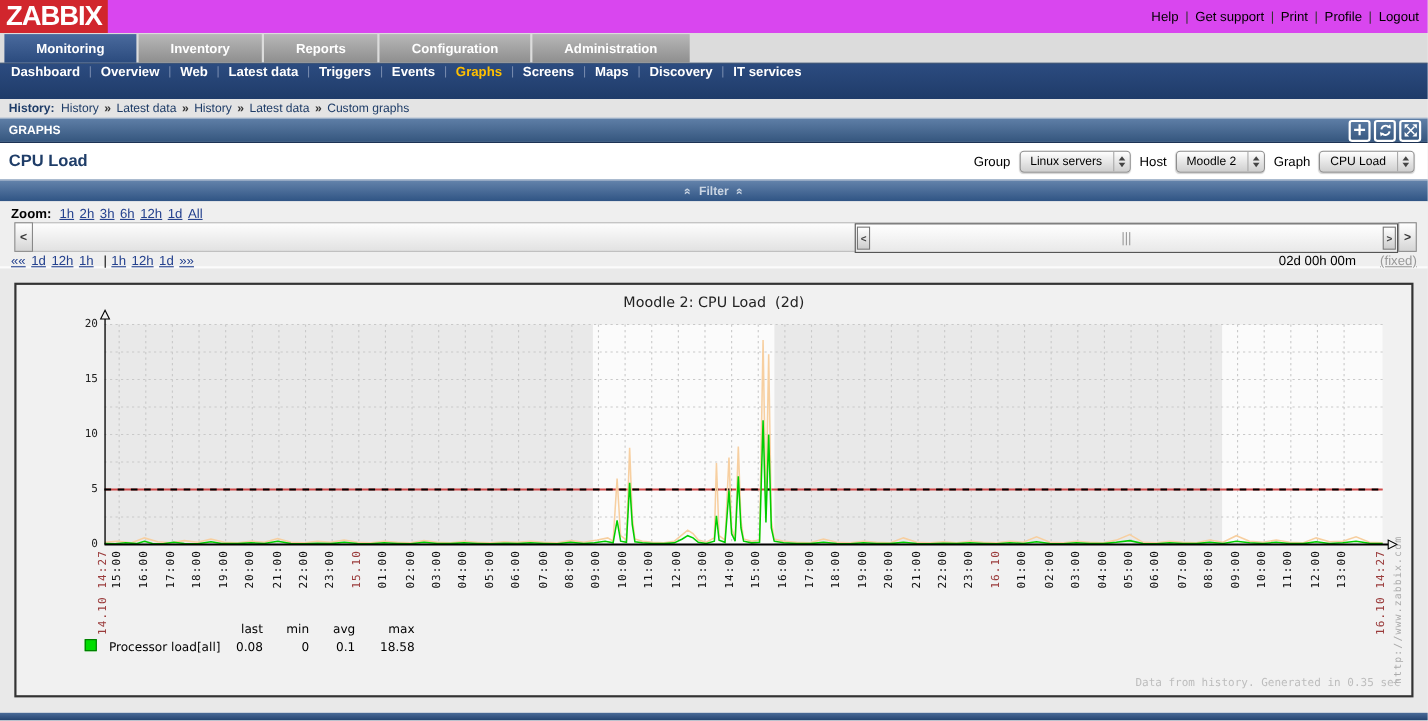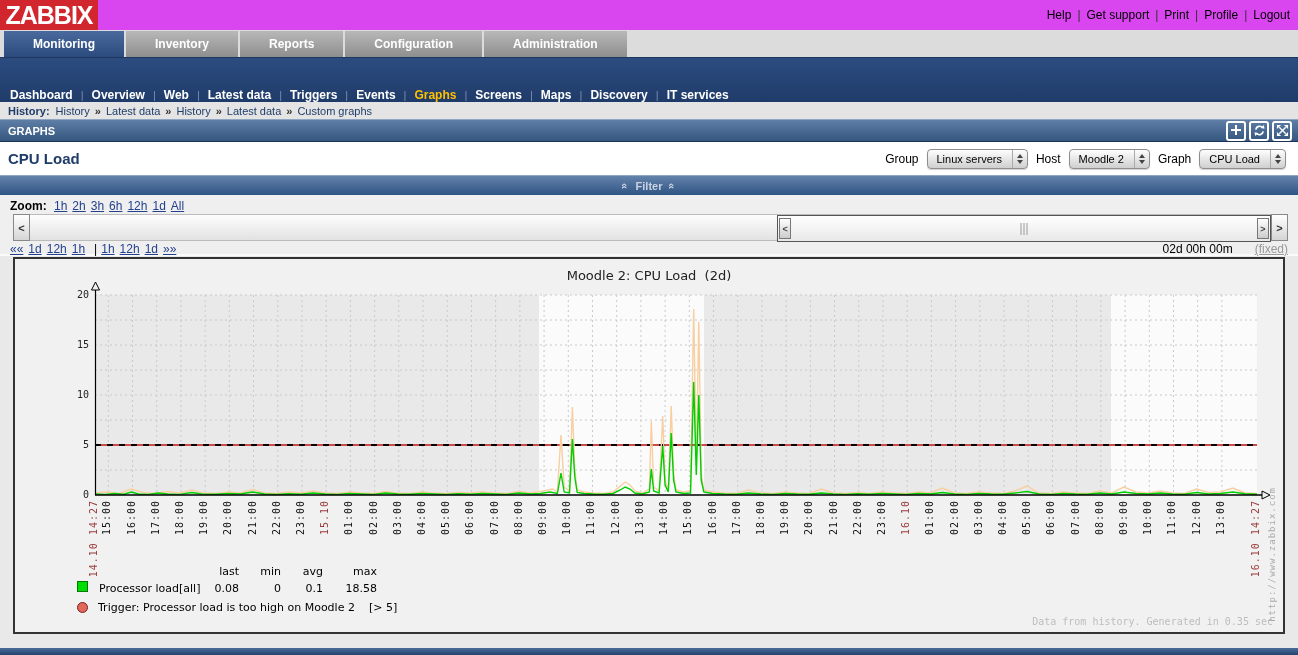--- a/index.html
+++ b/index.html
@@ -17,21 +17,21 @@
 
   
   .main-tabs { height:28px; background:#DCDCDC; display:flex; align-items:flex-end; padding-left:4px;
                border-bottom:1px solid #1C3860; }
   .tab { height:26px; display:flex; align-items:center; padding:0 29px; margin-right:2px;
          font-weight:bold; font-size:12px; color:#FFF; cursor:pointer;
          background:linear-gradient(#B8B8B8,#8E8E8E); }
   .tab.active { background:linear-gradient(#4A6A9D,#2B4B7E); }
 
   
-  .subnav { height:44px; background:linear-gradient(#2C4C80,#1F3B69); display:flex; align-items:flex-end;
+  .subnav { height:32px; background:linear-gradient(#2C4C80,#1F3B69); display:flex; align-items:flex-start;
             padding:0 10px;gap:48px; }
   .subnav-item { font-weight:bold; font-size:12px; color:#FFF; cursor:pointer; white-space:nowrap; }
   .subnav-item.active { color:#FFC000; }
   .subnav-sep { color:#7A8DB0; margin:0 8px; font-size:11px; }
   .search-area { margin-left:auto; display:flex; align-items:center; gap:6px; }
   .search-label { color:#FFF; font-weight:bold; font-size:11px; }
   .search-input { width:160px; height:16px; border:1px solid #5A749E; background:#FFF; font-size:11px; }
 
   
   .breadcrumb { height:17px; background:#E4E4E4; display:flex; align-items:center; padding:0 8px;
@@ -374,25 +374,20 @@
       <div class="num">avg</div>
       <div class="num">max</div>
       <div><span class="swatch" id="series-swatch" style="background: rgb(0, 221, 0);"></span></div>
       <div>Processor load</div>
       <div>[all]</div>
       <div class="num">0.08</div>
       <div class="num">0</div>
       <div class="num">0.1</div>
       <div class="num">18.58</div>
     </div>
-    <div class="trow">
-      <span class="tswatch" id="trigger-swatch" style="background: rgb(224, 104, 90);"></span>
-      <span>Trigger: Processor load is too high on Moodle 2</span>
-      <span class="tthr">[&gt; 5]</span>
-    </div>
   </div>
 
   <div class="watermark">http://www.zabbix.com</div>
   <div class="footer-note">Data from history. Generated in 0.35 sec</div>
 <div class="ylabel" style="top: 230px;">0</div>
     <div class="ylabel" style="top: 180px;">5</div>
     <div class="ylabel" style="top: 130px;">10</div>
     <div class="ylabel" style="top: 80px;">15</div>
     <div class="ylabel" style="top: 30px;">20</div>
     <div class="xlabel red" style="left: 73px;">14.10 14:27</div>

